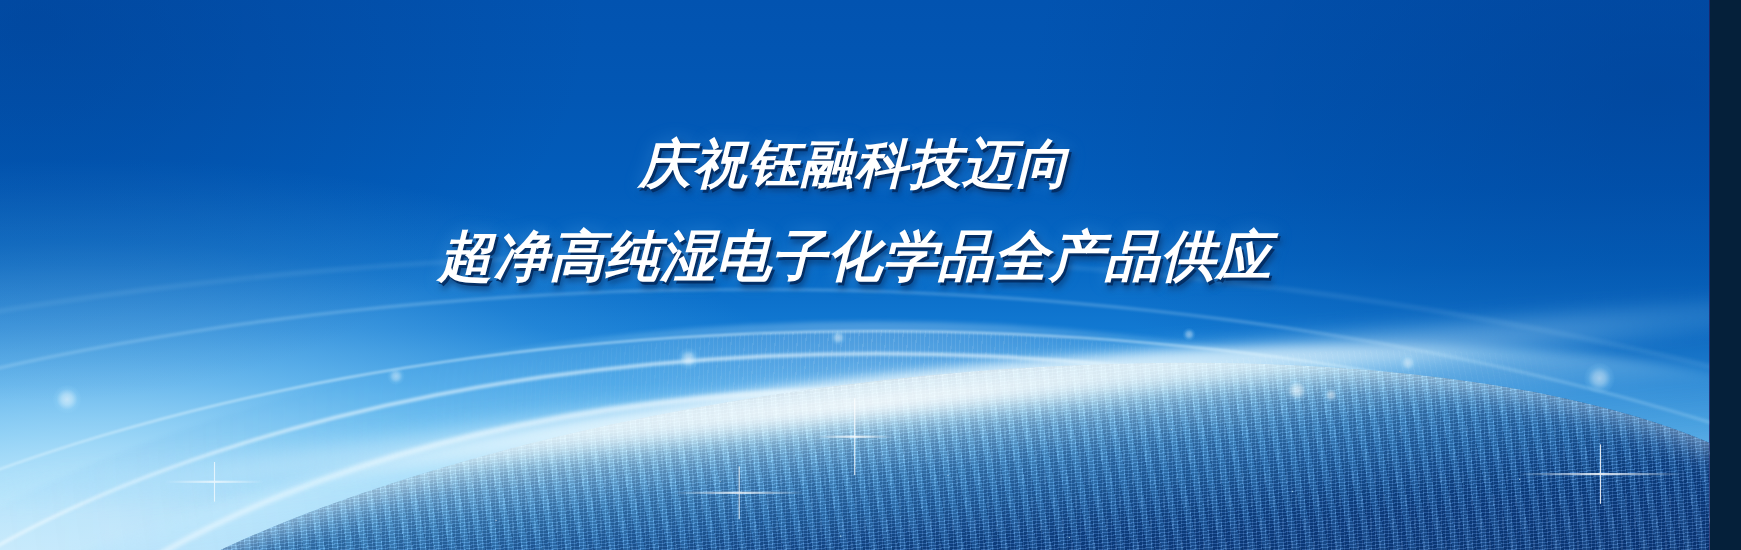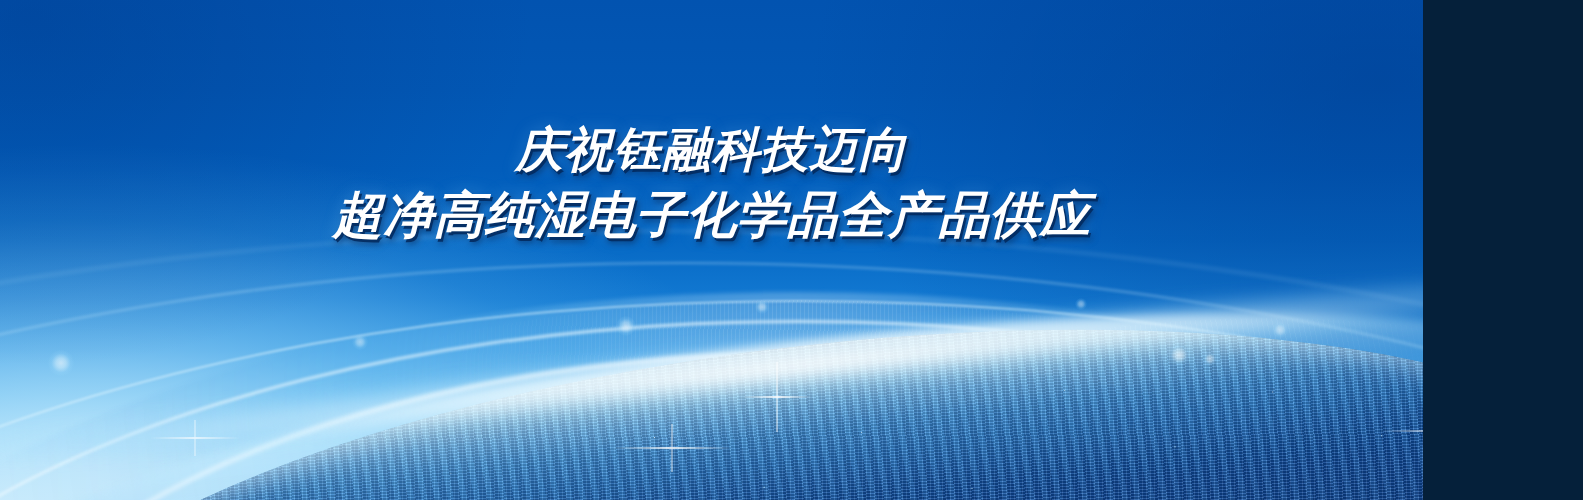--- a/index.html
+++ b/index.html
@@ -3,21 +3,21 @@
 <meta charset="utf-8">
 <title>Banner</title>
 <style>
   html, body {
     margin: 0;
     padding: 0;
     background: #05203a;
   }
   #banner {
     position: relative;
-    width: 1423px;
+    width: 1554px;
     height: 500px;
     overflow: hidden;
     font-family: "DejaVu Sans", "Liberation Sans", sans-serif;
     background: #4c1d95;
     user-select: none;
   }
 
   
   .sky {
     position: absolute;
@@ -350,20 +350,21 @@
   }
   .hl-line-1 {
     font-size: 48px;
     letter-spacing: 0.02em;
     line-height: 62px;
   }
   .hl-line-2 {
     font-size: 50px;
     letter-spacing: 0.01em;
     line-height: 70px;
+    margin-top: 18px;
   }
 </style>
 </head>
 <body>
 
 <div id="banner">
 
   <div class="sky"></div>
   <div class="sky-left-wash"></div>
   <div class="sky-right-dark"></div>

